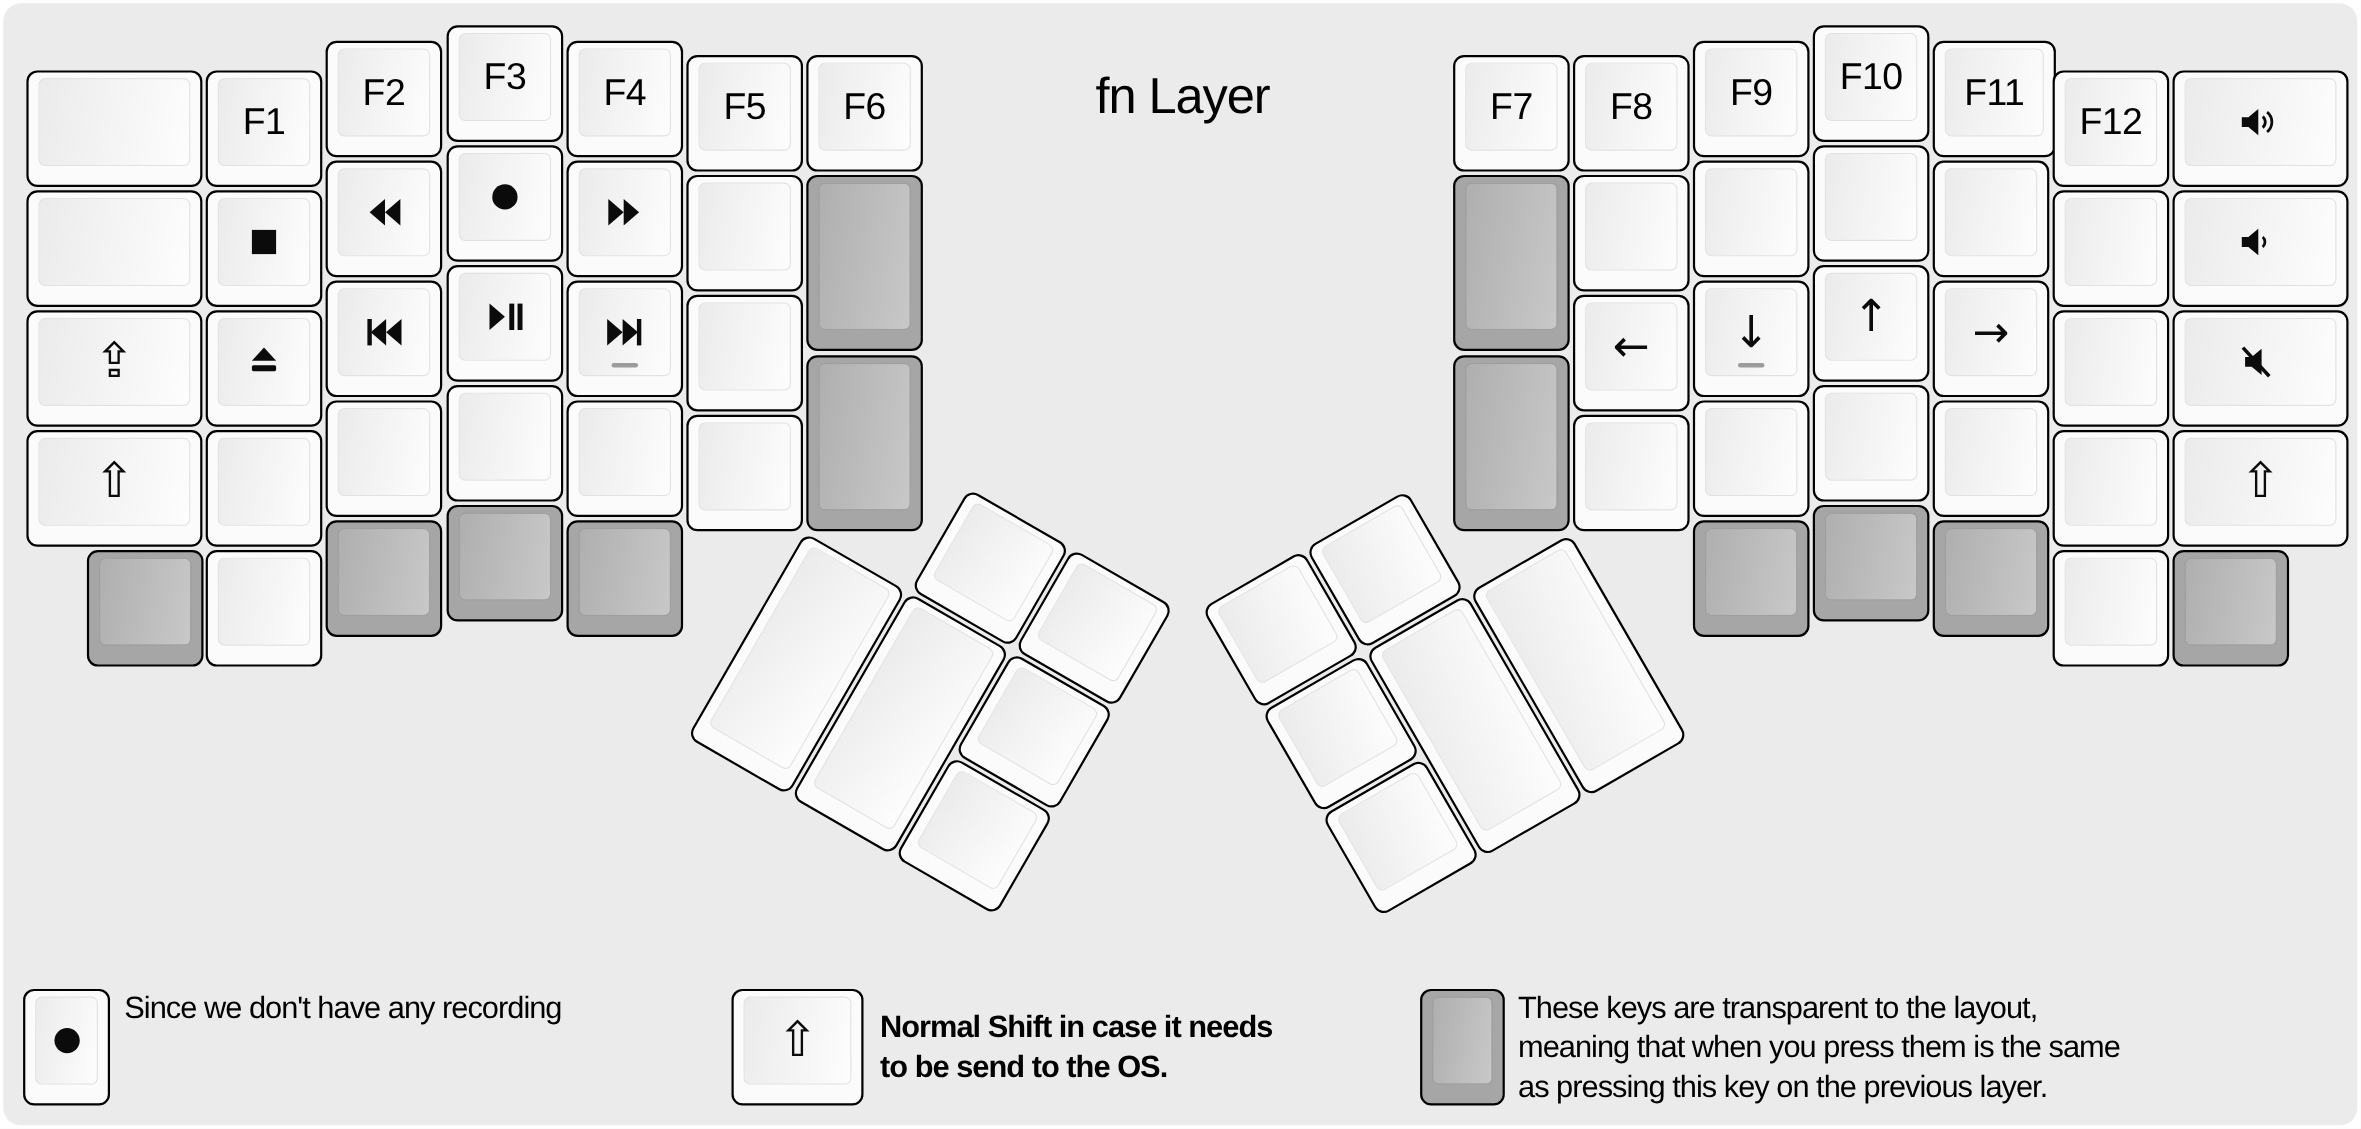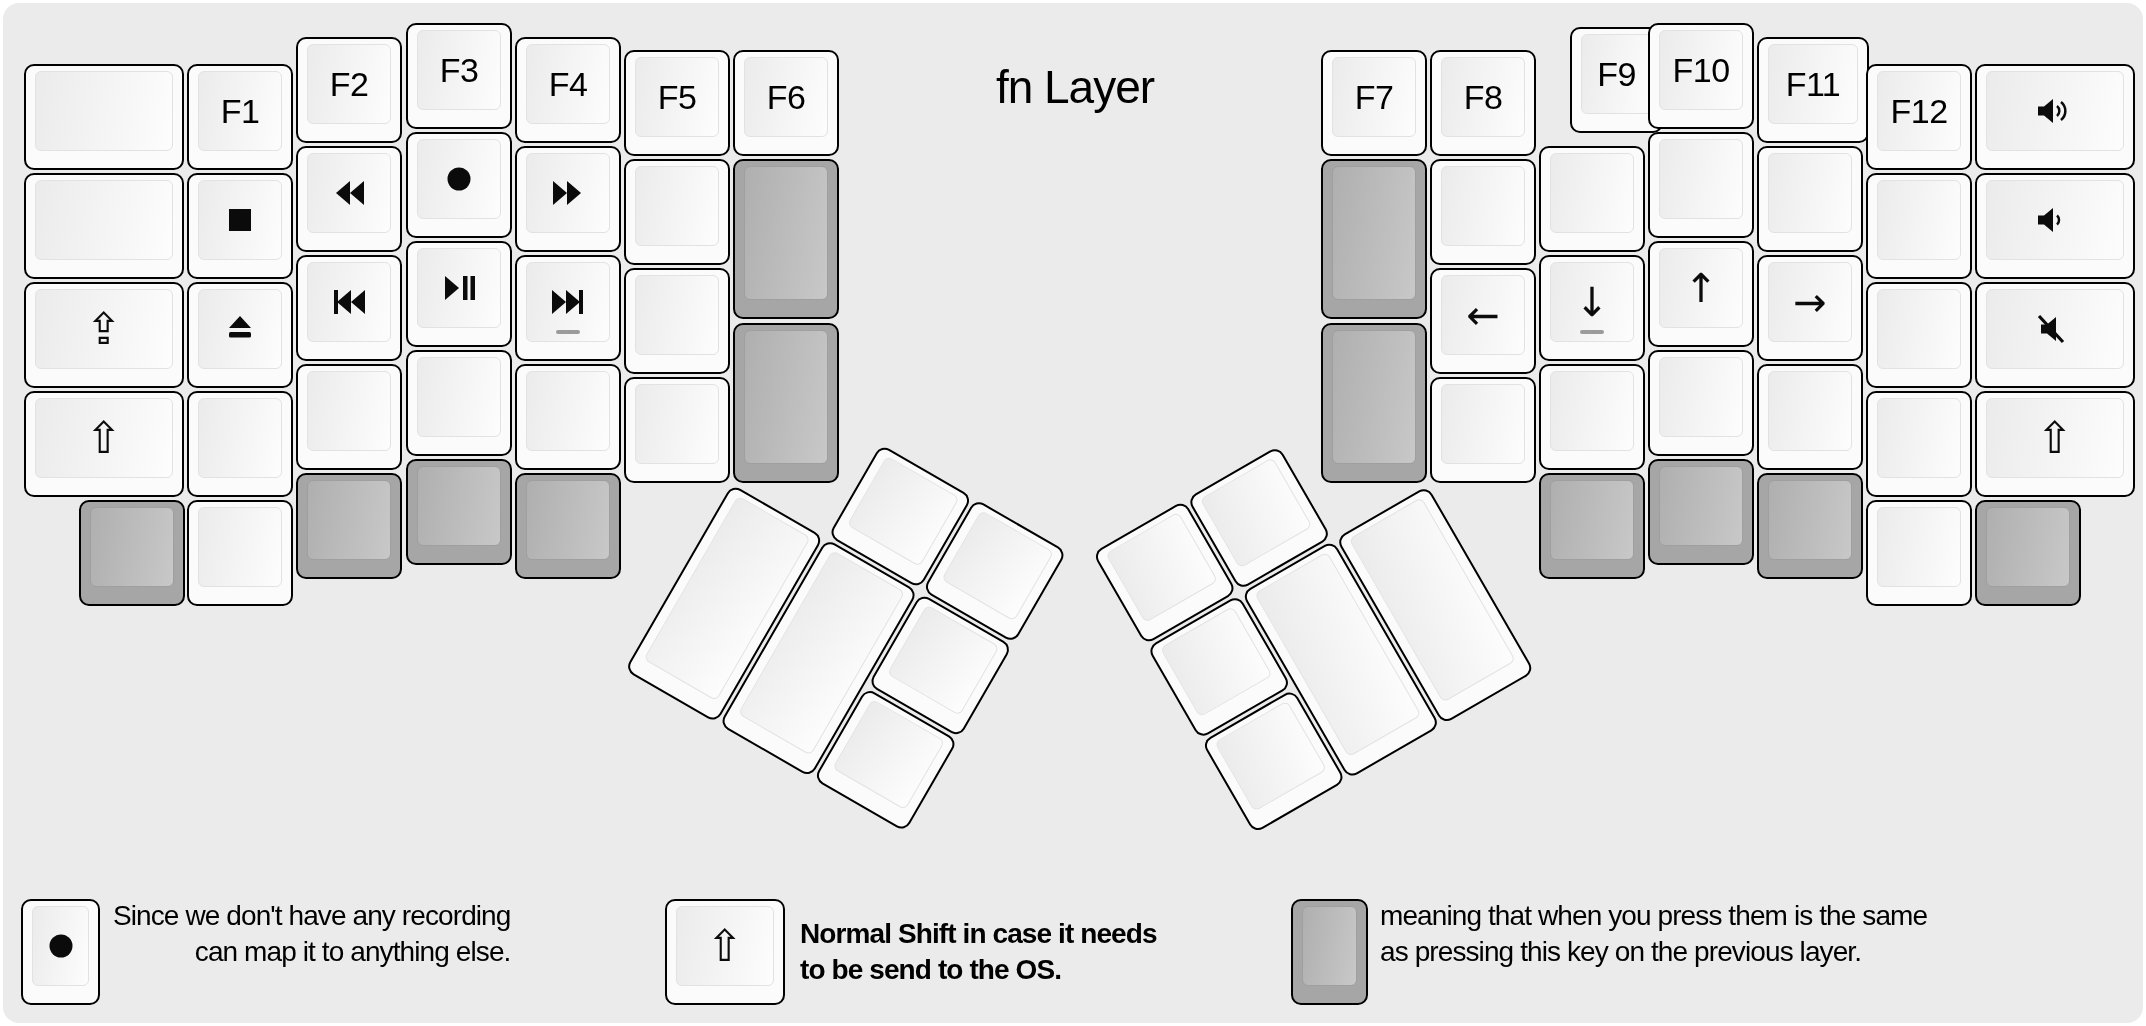--- a/index.html
+++ b/index.html
@@ -207,21 +207,21 @@
         <div class="keytop"></div>
       </div>
       <div class="key white" style="left: 1427px; top: 265px; width: 106px; height: 106px;">
         <div class="keytop">
           <span class="sym arrow">←</span>
         </div>
       </div>
       <div class="key white" style="left: 1427px; top: 374px; width: 106px; height: 106px;">
         <div class="keytop"></div>
       </div>
-      <div class="key white" style="left: 1536px; top: 24px; width: 93px; height: 106px; margin-left: 31px;">
+      <div class="key white" style="left: 1536px; top: 34px; width: 106px; height: 106px;">
         <div class="keytop">
           <span class="klabel">F9</span>
         </div>
       </div>
       <div class="key white" style="left: 1536px; top: 143px; width: 106px; height: 106px;">
         <div class="keytop"></div>
       </div>
       <div class="key white" style="left: 1536px; top: 252px; width: 106px; height: 106px;">
         <div class="keytop">
           <span class="sym arrow">↓</span>
@@ -368,32 +368,32 @@
   <div id="legend">
       <div class="key white" style="left: 18px; top: 896px; width: 79px; height: 106px;">
         <div class="keytop">
           <svg class="icon" viewBox="0 0 40 30" fill="currentColor">
             <circle cx="20" cy="15" r="11.5"></circle>
           </svg>
         </div>
       </div>
       <div class="legend-text" style="left: 110px; top: 895px; text-align: right;">
         <div>Since we don't have any recording</div>
-        <div>can map it to anything else.</div>
       </div>
       <div class="key white" style="left: 662px; top: 896px; width: 120px; height: 106px;">
         <div class="keytop">
           <span class="sym">⇧</span>
         </div>
       </div>
       <div class="legend-text" style="left: 797px; top: 913px; font-weight: bold;">
         <div>Normal Shift in case it needs</div>
         <div>to be send to the OS.</div>
       </div>
       <div class="key gray" style="left: 1288px; top: 896px; width: 77px; height: 106px;">
         <div class="keytop"></div>
       </div>
       <div class="legend-text" style="left: 1377px; top: 895px;">
+        <div>These keys are transparent to the layout,</div>
         <div>meaning that when you press them is the same</div>
         <div>as pressing this key on the previous layer.</div>
       </div>
     </div>
 </div>
 
 </body></html>

